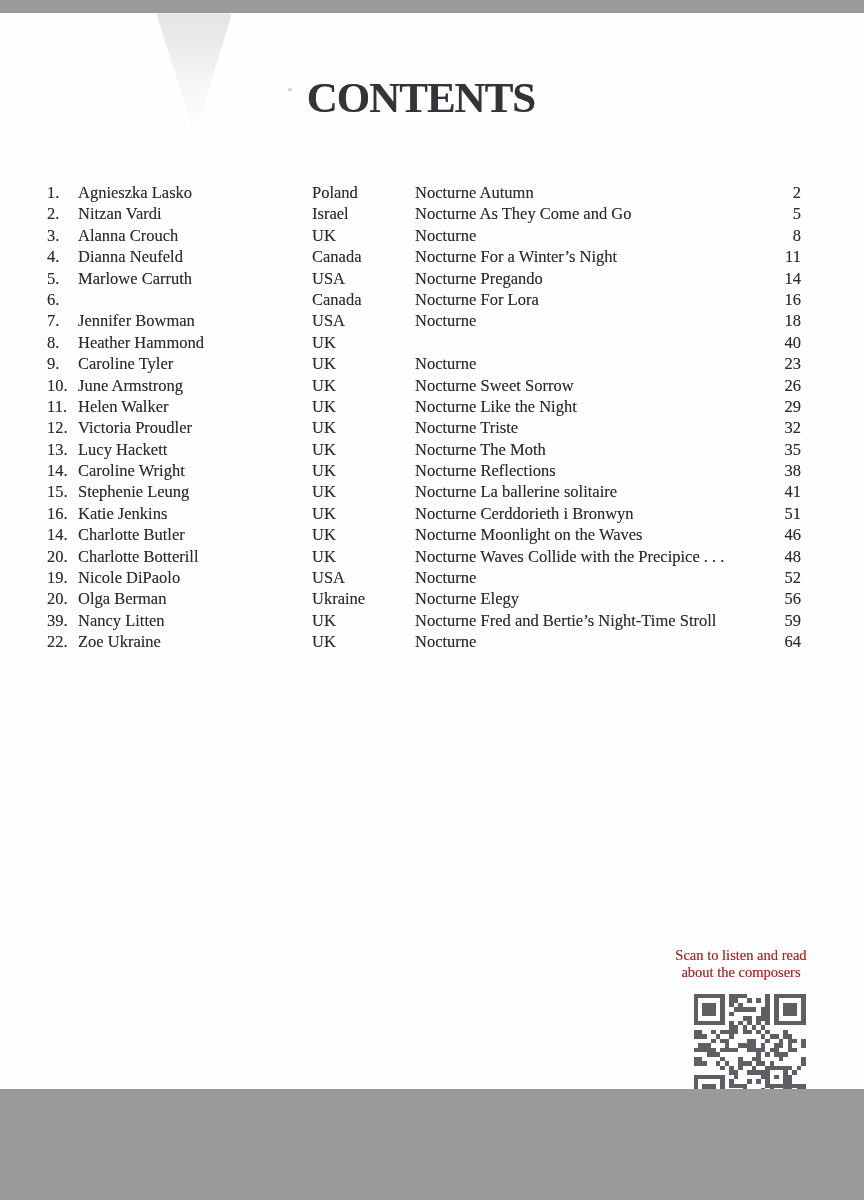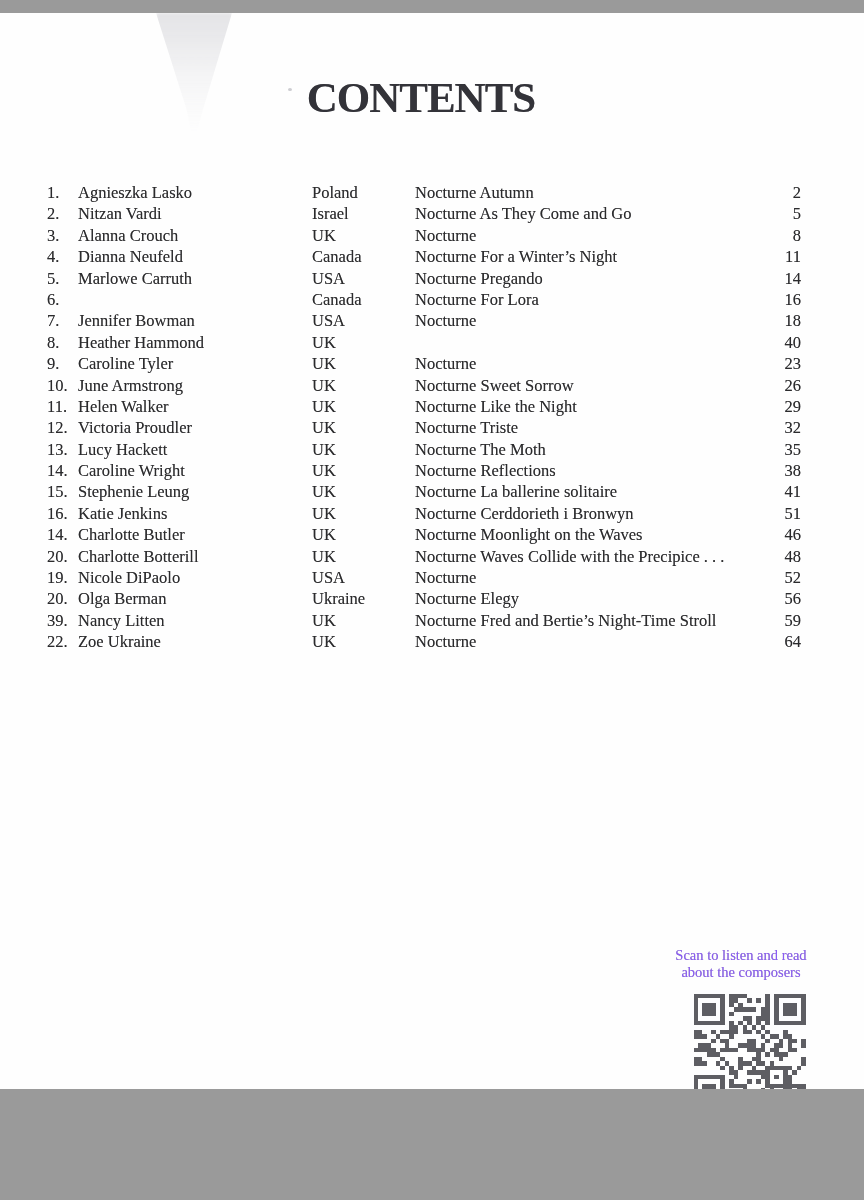--- a/index.html
+++ b/index.html
@@ -50,21 +50,21 @@
   .c-page   {position:absolute;right:0;text-align:right;}
   
   .pub-block{
     position:absolute;left:54px;top:944px;
     font-size:14.5px;line-height:18.8px;
     text-shadow:0 0 .4px rgba(43,43,45,.4);
   }
   .qr-caption{
     position:absolute;left:655px;top:934px;width:172px;
     text-align:center;font-size:14.5px;line-height:17.4px;
-    color:#8b5cf6;
+    color:#b91c1c;
     text-shadow:0 0 .4px rgba(43,43,45,.4);
   }
   .qr-box{
     position:absolute;left:692px;top:981px;width:115px;height:112px;
     opacity:.92;filter:blur(.3px);
   }
   .qr-box svg{width:100%;height:100%;shape-rendering:crispEdges;}
 </style>
 </head>
 <body>

